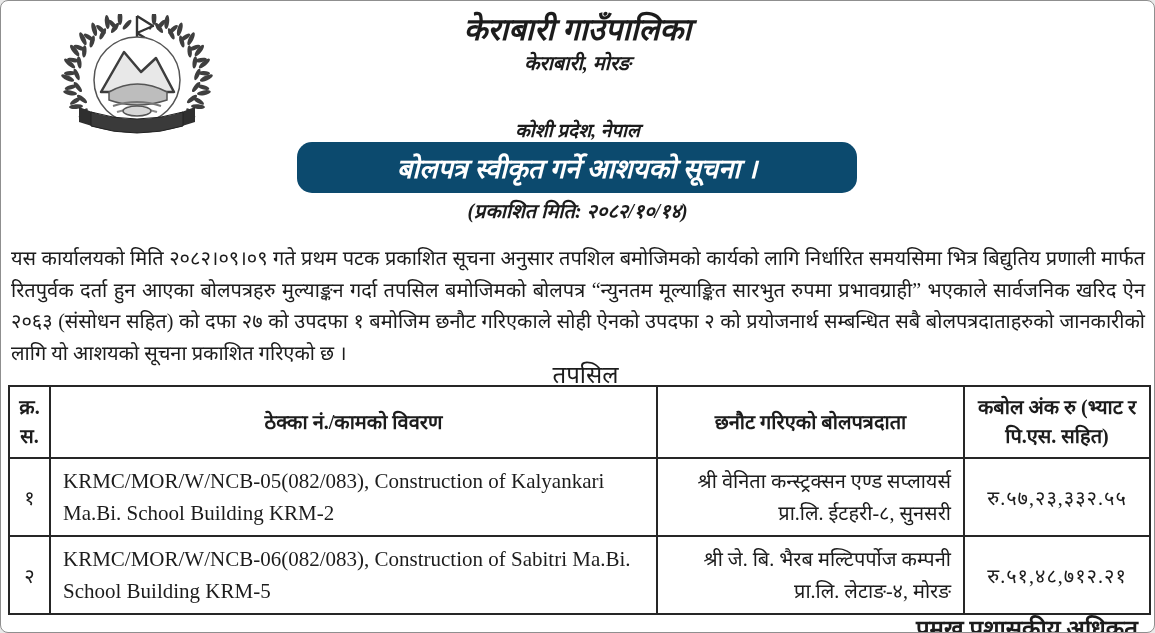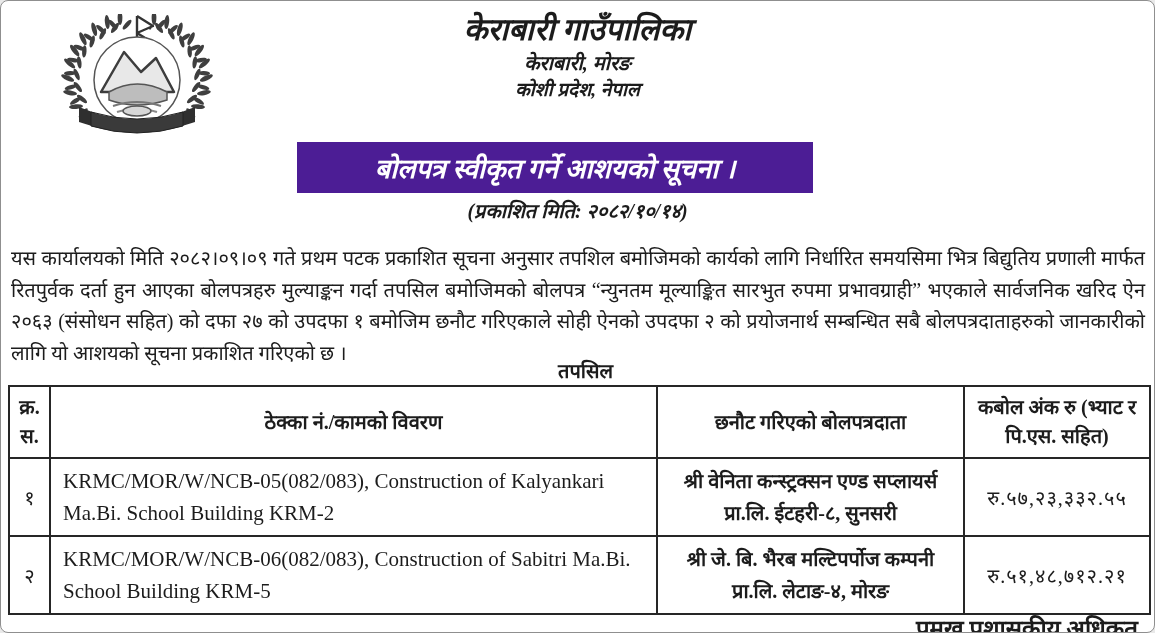--- a/index.html
+++ b/index.html
@@ -7,50 +7,50 @@
   .page {
     position:relative; width:1155px; height:633px; background:#ffffff;
     border:1px solid #8f8f8f; border-radius:8px; overflow:hidden;
     font-family:"Liberation Serif","DejaVu Serif",serif; color:#1c1c1c;
   }
   .logo { position:absolute; left:60px; top:13px; width:152px; height:122px; }
   .header-block { position:absolute; left:0; right:0; top:10px; text-align:center; }
   .hdr-title   { font-size:31px; line-height:38px; font-weight:700; font-style:italic; }
   .hdr-office  { font-size:24px; line-height:33px; font-weight:700; font-style:italic; }
   .hdr-address { font-size:20px; line-height:28px; font-weight:700; font-style:italic; }
-  .hdr-province{ font-size:19px; line-height:26px; font-weight:700; font-style:italic; }
+  .hdr-province{ font-size:19px; line-height:26px; font-weight:700; font-style:italic;margin-top:41px; }
   .banner {
-    position:absolute; left:296px; top:141px; width:516px; height:51px;
-    background:#4c1d95; color:#ffffff; display:flex; align-items:center; justify-content:center;
-    font-size:27px; font-weight:700; font-style:italic;
+    position:absolute; left:296px; top:141px; width:560px; height:51px;
+    background:#0c4a6e; color:#ffffff; display:flex; align-items:center; justify-content:center;
+    font-size:27px; font-weight:700; font-style:italic;border-radius:15px;
   }
   .pubdate {
     position:absolute; left:0; right:0; top:196px; text-align:center;
     font-size:20px; font-weight:700; font-style:italic;
   }
   .body-text {
     position:absolute; left:10px; right:9px; top:229px;
     font-size:20px; line-height:31.5px; text-align:justify; text-justify:inter-word;margin-top:13px;
   }
   .tapasil {
     position:absolute; left:16px; right:0; top:356px; text-align:center;
-    font-size:20px; font-weight:700;
+    font-size:24px; font-weight:400;
   }
   table.schedule {
     position:absolute; left:7px; top:384px; width:1141px;
     border-collapse:collapse; table-layout:fixed;
   }
   table.schedule th, table.schedule td {
     border:2px solid #262626; vertical-align:middle;
   }
   table.schedule th { font-size:20px; font-weight:700; text-align:center; padding:6px 8px; height:62px; line-height:29px; }
   table.schedule td { height:75px; }
   td.sn-cell { text-align:center; font-size:20px; }
   td.contract-cell { text-align:left; padding:6px 12px; font-size:21px; line-height:32px; }
-  td.bidder-cell { text-align:center; padding:6px 12px; font-size:20px; line-height:32px;font-weight:bold; }
+  td.bidder-cell { text-align:right; padding:6px 12px; font-size:20px; line-height:32px; }
   td.amount-cell { text-align:center; font-size:20px; letter-spacing:1px; }
   .signature {
     position:absolute; right:16px; top:601px;
     font-size:24px; font-weight:700;margin-top:9px;
   }
 </style>
 </head>
 <body>
 
 <div class="page">

